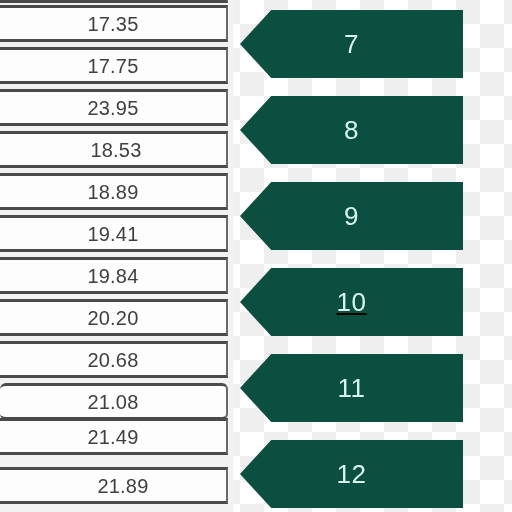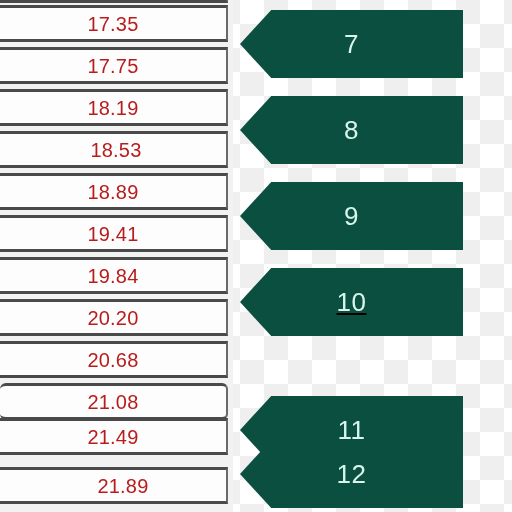--- a/index.html
+++ b/index.html
@@ -49,21 +49,21 @@
     border-bottom: 3px solid #4a4a4a;
     border-right: 2px solid #6a6a6a;
     border-left: 0;
     display: flex;
     align-items: center;
     justify-content: center;
   }
 
   .value-row .value-text {
     font-size: 20px;
-    color: #b91c1c;
+    color: #404040;
     letter-spacing: 0.2px;
     line-height: 1;
     font-family: "Liberation Sans", sans-serif;
   }
 
   
   #value-row-partial-top {
     position: absolute;
     left: 0;
     top: -34px;
@@ -116,21 +116,21 @@
 
     <div id="value-row-partial-top"></div>
 
     <div class="value-row" style="top:5px;">
         <span class="value-text">17.35</span>
       </div>
     <div class="value-row" style="top:47px;">
         <span class="value-text">17.75</span>
       </div>
     <div class="value-row" style="top:89px;">
-        <span class="value-text">18.19</span>
+        <span class="value-text">23.95</span>
       </div>
     <div class="value-row" style="top:131px;padding-left:6px;">
         <span class="value-text">18.53</span>
       </div>
     <div class="value-row" style="top:173px;">
         <span class="value-text">18.89</span>
       </div>
     <div class="value-row" style="top:215px;justify-content:center;">
         <span class="value-text">19.41</span>
       </div>
@@ -162,21 +162,21 @@
       </div>
     <div class="chevron" style="top:96px;">
         <span class="chevron-label">8</span>
       </div>
     <div class="chevron" style="top:182px;">
         <span class="chevron-label">9</span>
       </div>
     <div class="chevron" style="top:268px;text-decoration:underline;">
         <span class="chevron-label">10</span>
       </div>
-    <div class="chevron" style="top:354px;margin-top:42px;">
+    <div class="chevron" style="top:354px;">
         <span class="chevron-label">11</span>
       </div>
     <div class="chevron" style="top:440px;">
         <span class="chevron-label">12</span>
       </div>
 
   </div>
 
 </div>
 

